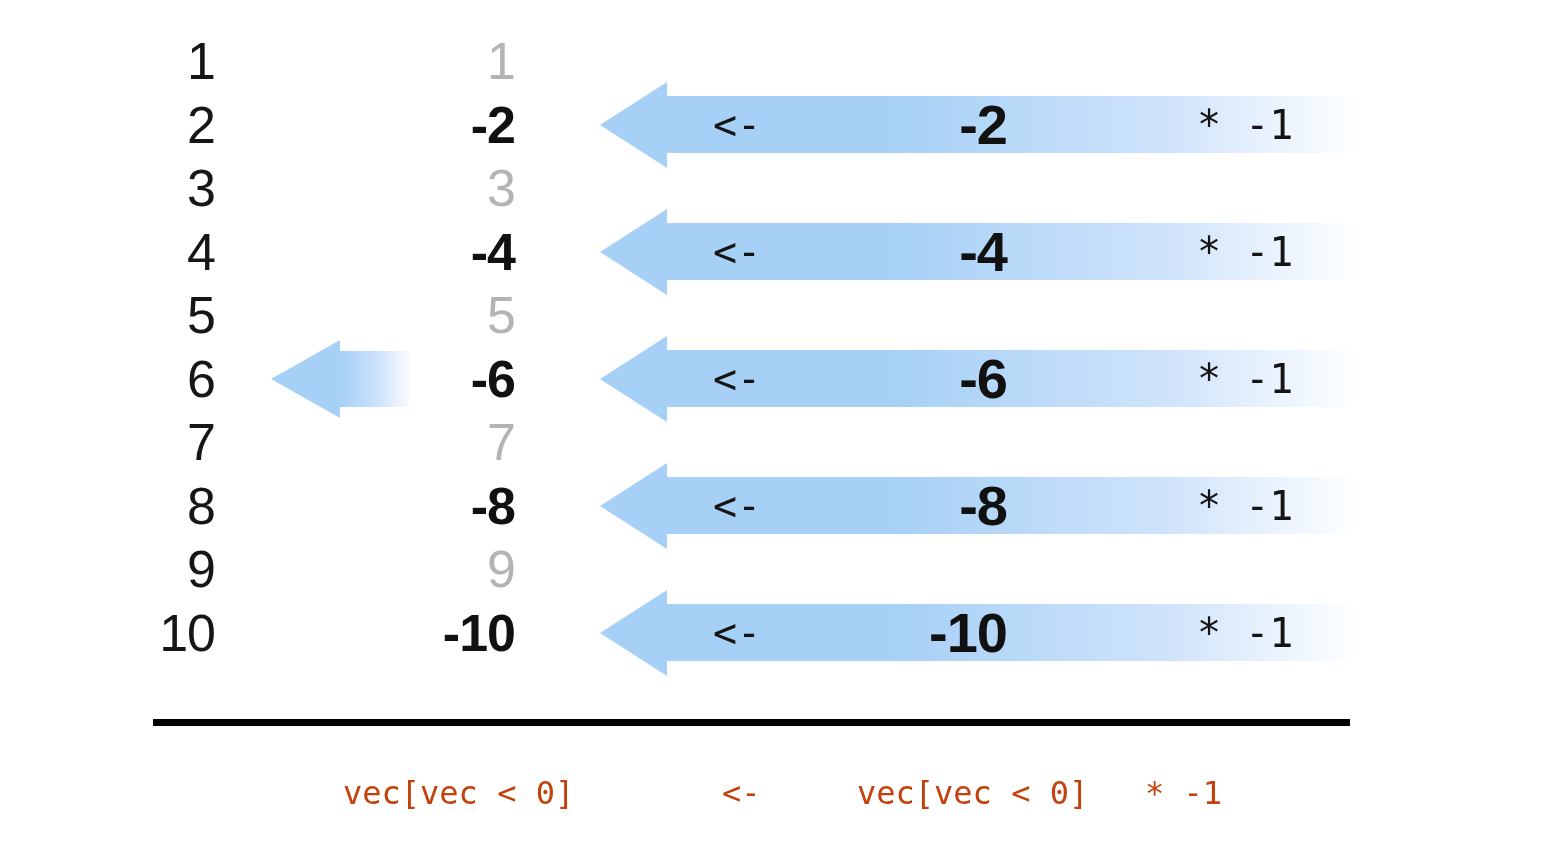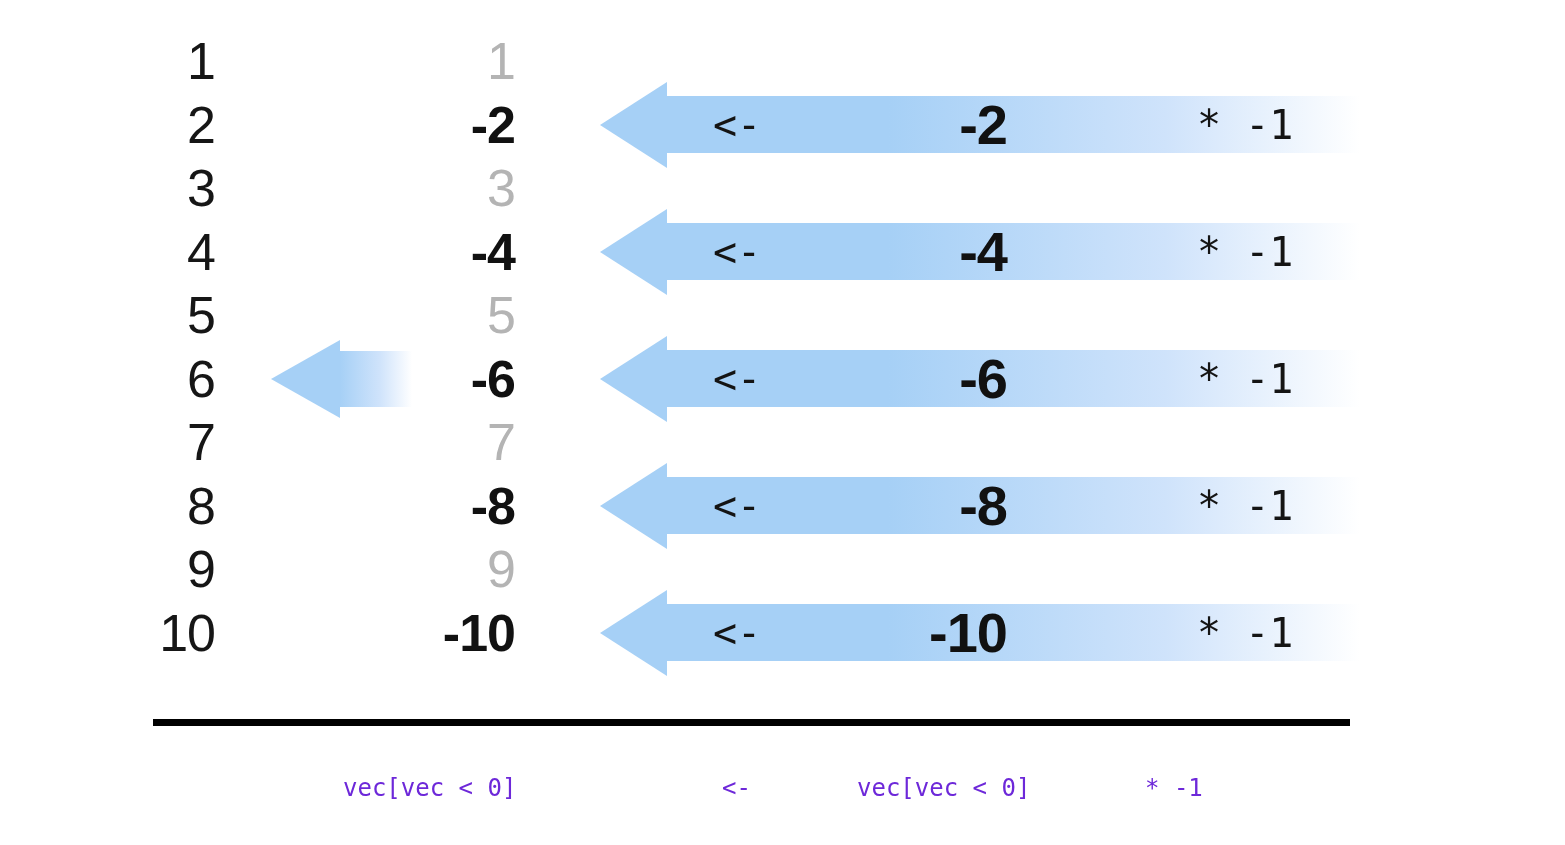--- a/index.html
+++ b/index.html
@@ -58,22 +58,22 @@
     color: #111111;
     letter-spacing: -1px;
   }
   .divider {
     position: absolute;
     background: #000000;
   }
   .code-line span {
     position: absolute;
     font-family: "DejaVu Sans Mono", monospace;
-    font-size: 24px;
-    color: #6d28d9;
+    font-size: 32px;
+    color: #c2410c;
     white-space: nowrap;
   }
 </style>
 </head>
 <body>
 
 <div id="canvas">
 
   <div id="rows-layer">
       <div class="idx-label" style="left: 55px; width: 160px; top: 35px; line-height: 52px;">1</div>

